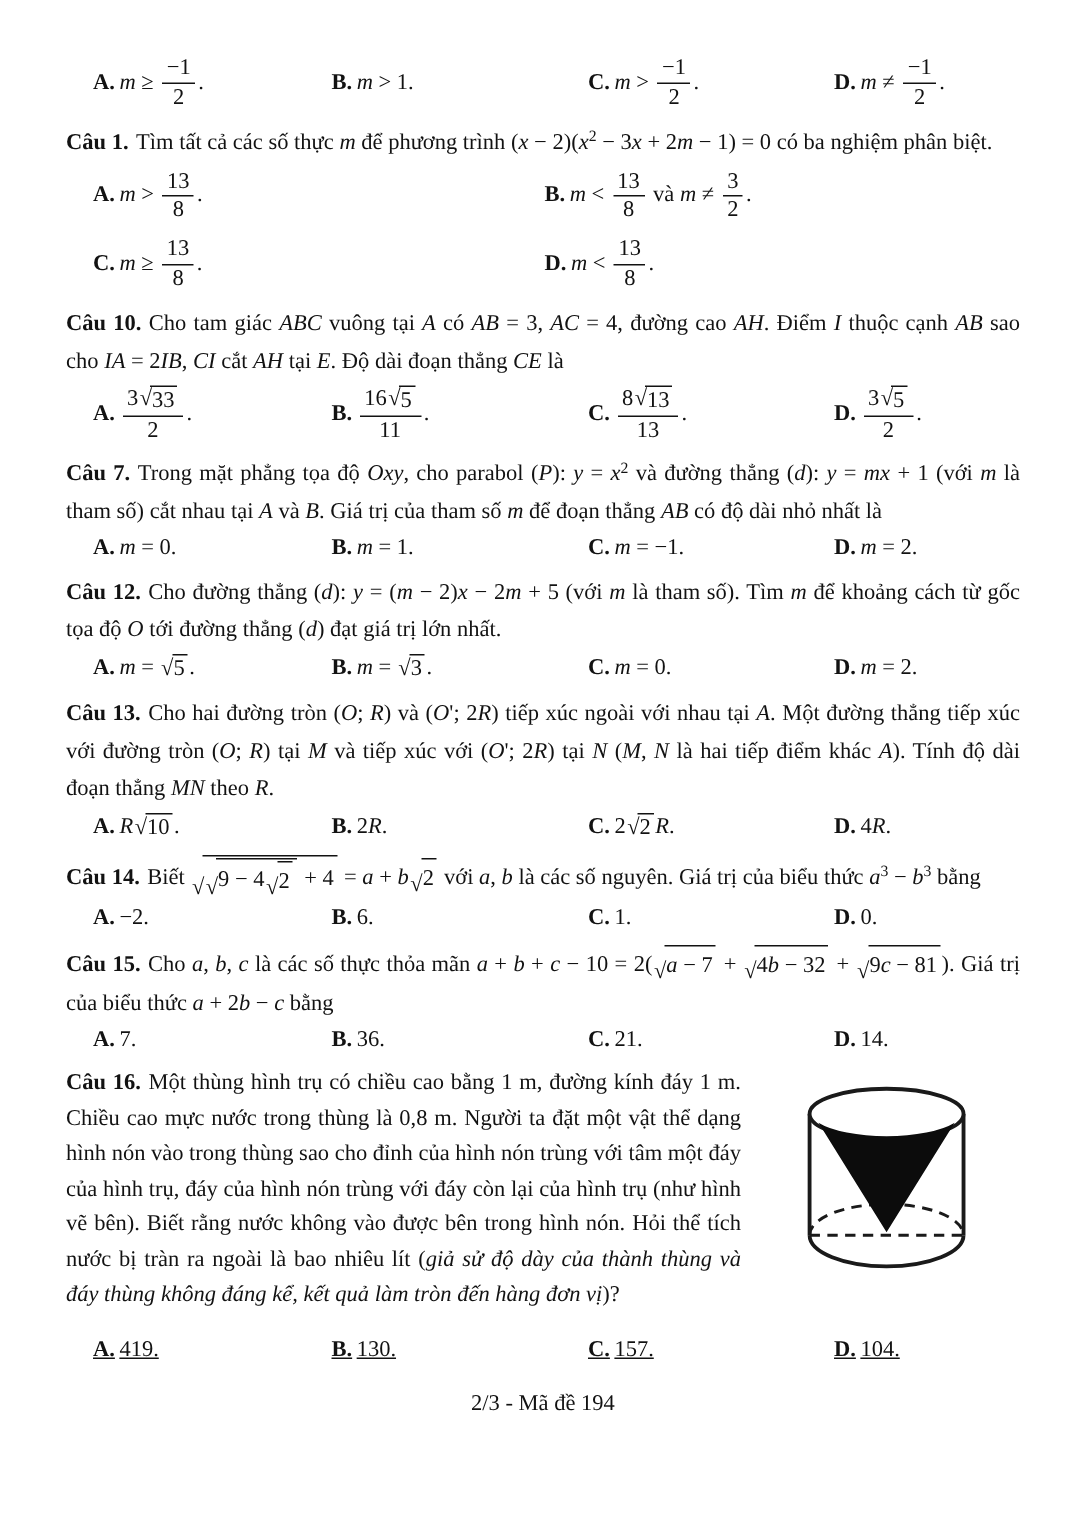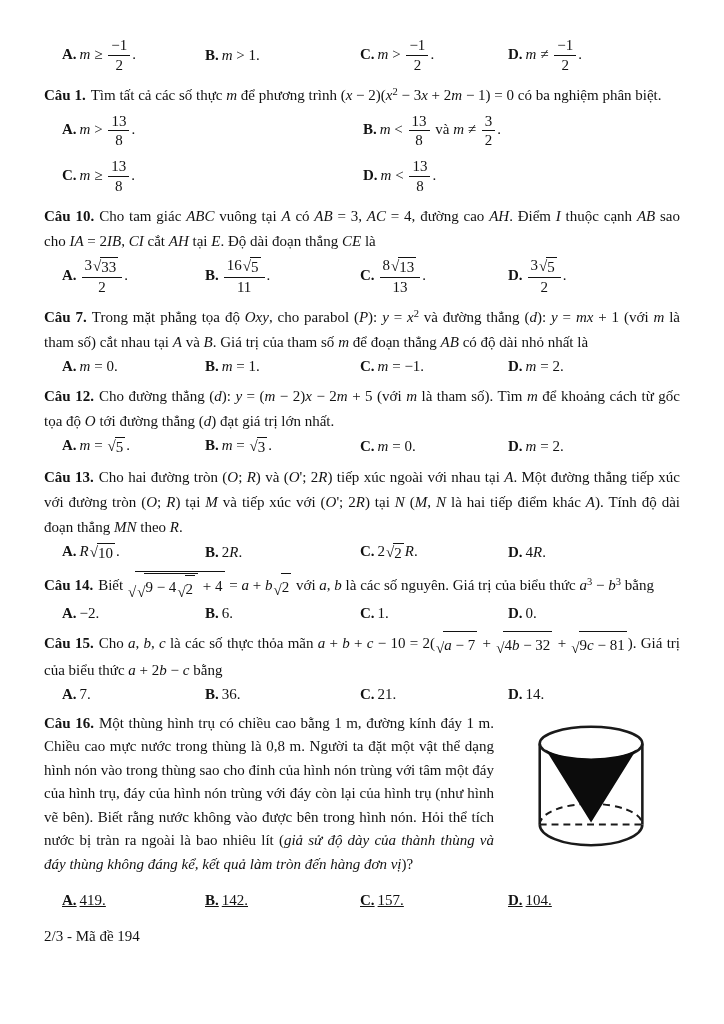--- a/index.html
+++ b/index.html
@@ -17,40 +17,40 @@
   p{margin:0;}
   .qblock{margin-top:9px;}
   .qtext{text-align:justify;line-height:25px;}
   .qtext16{text-align:justify;line-height:23.5px;}
   .qlabel{margin-right:5px;}
   b{font-weight:bold;}
   i{font-style:italic;}
 
   
   .opts{display:grid;align-items:center;padding-left:18px;margin-top:3px;}
-  .opts4{grid-template-columns:143px 155px 148px 1fr;}
+  .opts4{grid-template-columns:143px 155px 148px 1fr;gap:16px;}
   .opts2{grid-template-columns:301px 1fr;row-gap:9px;margin-top:5px;}
   .opt{white-space:nowrap;}
   .optlabel{margin-right:3px;}
 
   
   .frac{display:inline-flex;flex-direction:column;text-align:center;vertical-align:middle;margin:0 2px;line-height:1.12;}
   .frac .num{border-bottom:1.4px solid currentColor;padding:0 3px 1px 3px;}
   .frac .den{padding:1px 3px 0 3px;}
   .sqrt{display:inline-flex;align-items:stretch;vertical-align:middle;margin:0 1px;}
   .rsym{display:flex;align-items:flex-end;line-height:1.05;transform:translateY(-1px);}
   .rad{border-top:1.4px solid currentColor;padding:1px 2px 0 1px;margin-left:-1px;}
   sup{font-size:10.5px;vertical-align:5px;line-height:0;}
 
   
   .fig{float:right;width:172px;height:150px;margin:2px 0 6px 14px;}
   .clear{clear:both;text-decoration:underline;}
   .opts-last{margin-top:16px;}
 
-  .footer{text-align:left;margin-top:16px;line-height:22px;}
+  .footer{text-align:center;margin-top:16px;line-height:22px;}
 </style>
 </head>
 <body>
 
 <div class="page">
 
   <div class="opts opts4">
     <span class="opt"><b class="optlabel">A.</b><span><i>m</i> ≥ <span class="frac">
             <span class="num">−1</span>
             <span class="den">2</span>
@@ -220,21 +220,21 @@
           <path d="M30,112 A52,21 0 0 1 134,112"></path>
           <line x1="30" y1="112" x2="134" y2="112"></line>
         </g>
         <ellipse cx="82" cy="30" rx="52" ry="17" fill="#ffffff" stroke="#1a1a1a" stroke-width="2.6"></ellipse>
         <path d="M36,36 A52,17 0 0 0 128,36 L82,110 Z" fill="#0c0c0c" stroke="none"></path>
       </svg>
     </span>
     <p class="qtext16"><b class="qlabel">Câu 16.</b><span>Một thùng hình trụ có chiều cao bằng 1 m, đường kính đáy 1 m. Chiều cao mực nước trong thùng là 0,8 m. Người ta đặt một vật thể dạng hình nón vào trong thùng sao cho đỉnh của hình nón trùng với tâm một đáy của hình trụ, đáy của hình nón trùng với đáy còn lại của hình trụ (như hình vẽ bên). Biết rằng nước không vào được bên trong hình nón. Hỏi thể tích nước bị tràn ra ngoài là bao nhiêu lít (<i>giả sử độ dày của thành thùng và đáy thùng không đáng kể, kết quả làm tròn đến hàng đơn vị</i>)?</span></p>
     <div class="opts opts4 opts-last clear">
       <span class="opt"><b class="optlabel">A.</b><span>419.</span></span>
-      <span class="opt"><b class="optlabel">B.</b><span>142.</span></span>
+      <span class="opt"><b class="optlabel">B.</b><span>130.</span></span>
       <span class="opt"><b class="optlabel">C.</b><span>157.</span></span>
       <span class="opt"><b class="optlabel">D.</b><span>104.</span></span>
     </div>
   </section>
 
   <div class="footer">2/3 - Mã đề 194</div>
 
 </div>
 
 </body></html>

